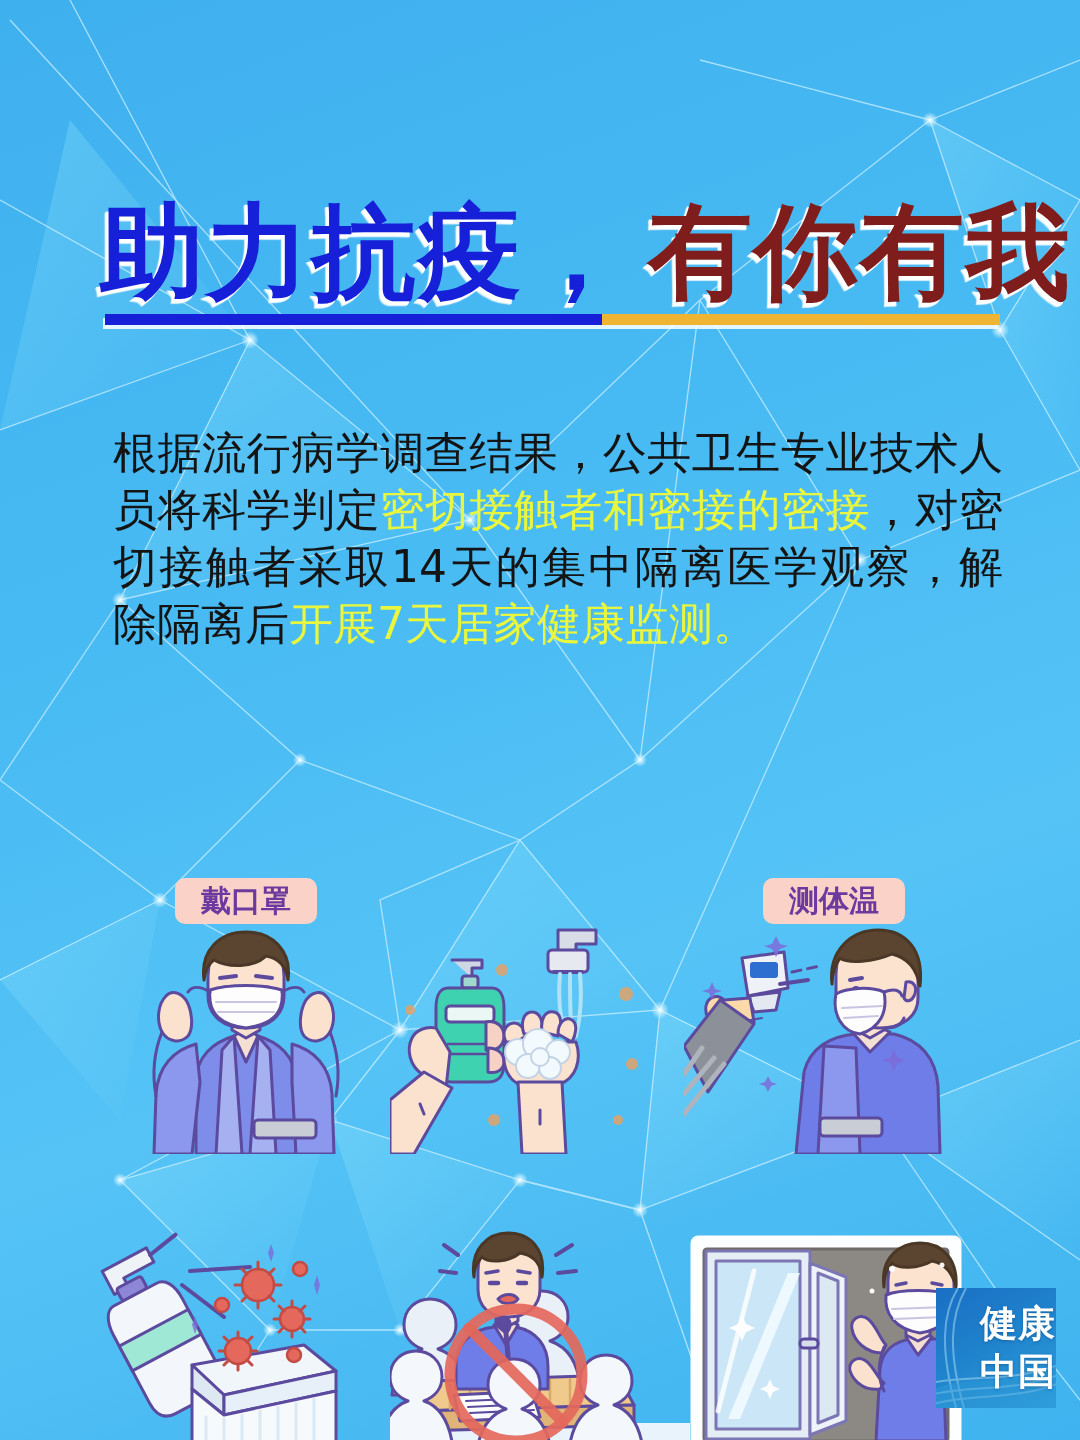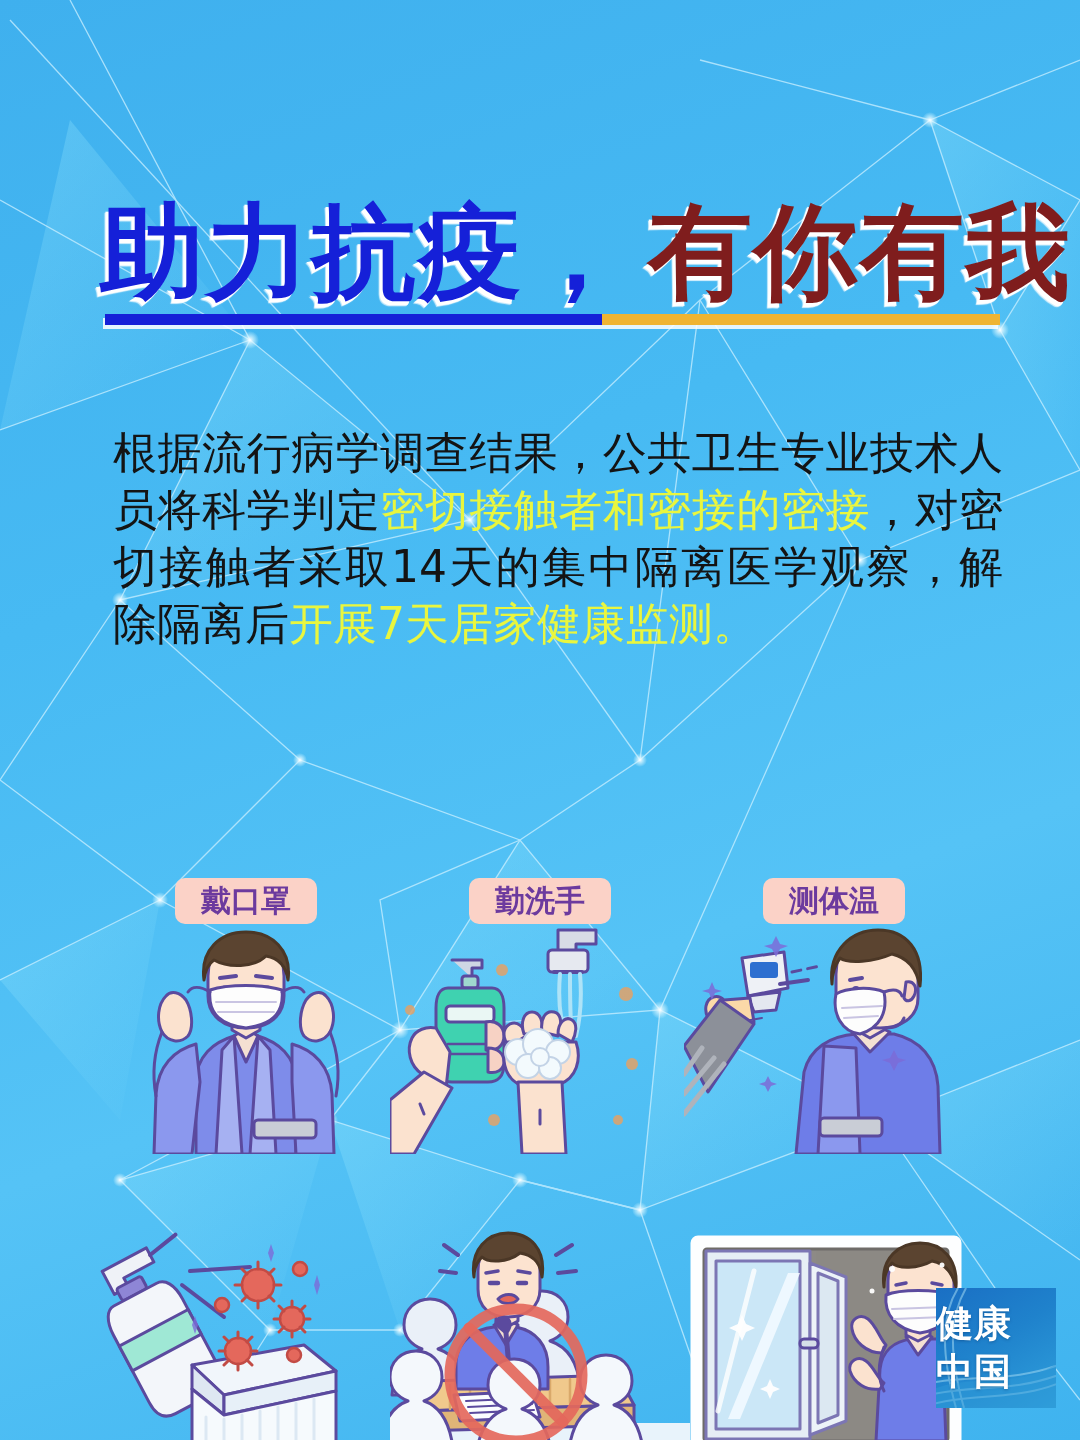--- a/index.html
+++ b/index.html
@@ -72,21 +72,21 @@
 
   
   #logo-badge{
     position:absolute; left:936px; top:1288px; width:120px; height:120px;
     background:linear-gradient(150deg,#1A6FC4 0%,#1F82CC 45%,#2FA0DC 100%);
     overflow:hidden;
   }
   #logo-badge .swirl{ position:absolute; inset:0; }
   #logo-badge .logo-text{
     position:absolute; inset:0; display:flex; flex-direction:column;
-    align-items:flex-start; justify-content:center; gap:8px;
+    align-items:flex-end; justify-content:center; gap:8px;
     color:#ffffff; font-weight:bold; font-size:37px; line-height:40px;
     letter-spacing:1px; text-shadow:0 1px 3px rgba(0,40,90,.35);
     font-family:"DejaVu Sans","Liberation Sans",sans-serif;
   }
 </style>
 </head>
 <body>
 
 <div id="bg-layer"></div>
 
@@ -214,21 +214,20 @@
 
           <path d="M66,108 C58,128 56,150 60,172" fill="none" stroke-width="3"></path>
           <path d="M234,108 C242,128 244,150 240,172" fill="none" stroke-width="3"></path>
 
           <rect x="158" y="196" width="62" height="18" rx="4" fill="#C9CDD6"></rect>
         </g>
       </svg>
     </div>
 
     <div class="icon-cell cell-c1">
-      <div class="cell-label">勤洗手</div>
       <svg class="cell-art" viewBox="0 0 300 230">
         <g stroke="#5B4A9E" stroke-width="3" stroke-linejoin="round" stroke-linecap="round">
 
           <path d="M168,6 L206,6 L206,20 L186,20 L186,28 L168,28 Z" fill="#D8DCE6"></path>
           <rect x="158" y="26" width="40" height="22" rx="4" fill="#E6E9F0"></rect>
           <path d="M164,48 L192,48" stroke-width="4"></path>
 
           <path d="M170,50 C168,74 170,96 176,112 M180,50 C180,74 180,96 182,112 M190,50 C192,74 190,96 186,112" fill="none" stroke="#AEE3F7" stroke-width="4"></path>
 
           <path d="M62,36 L92,36 L92,44 L82,44 L82,54" fill="#CFD6E4"></path>

